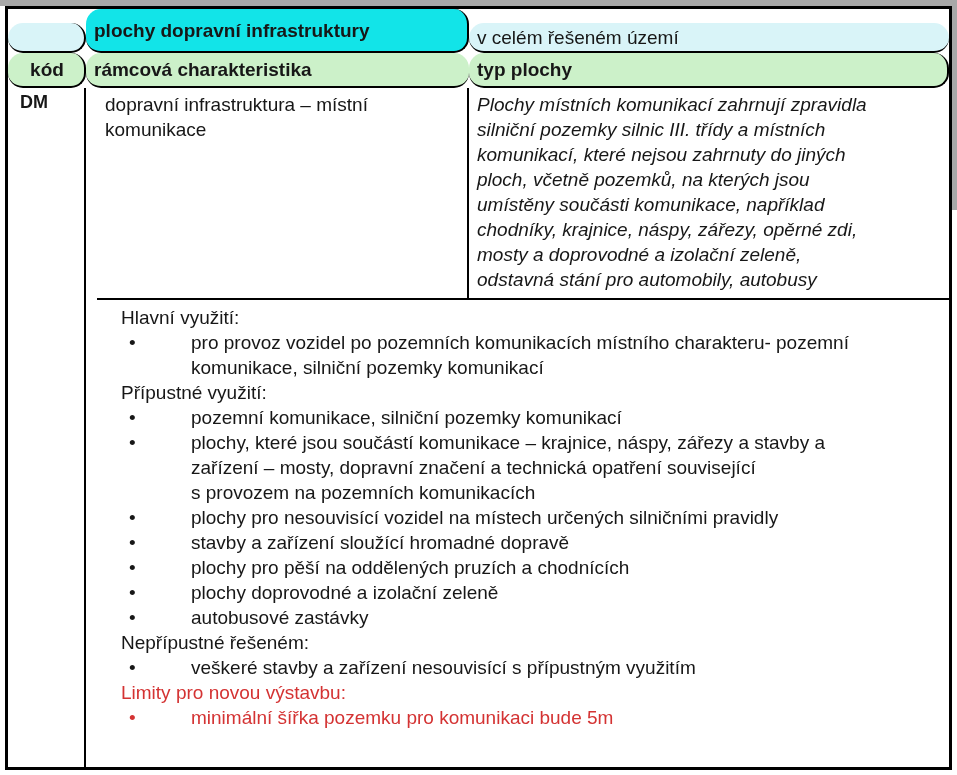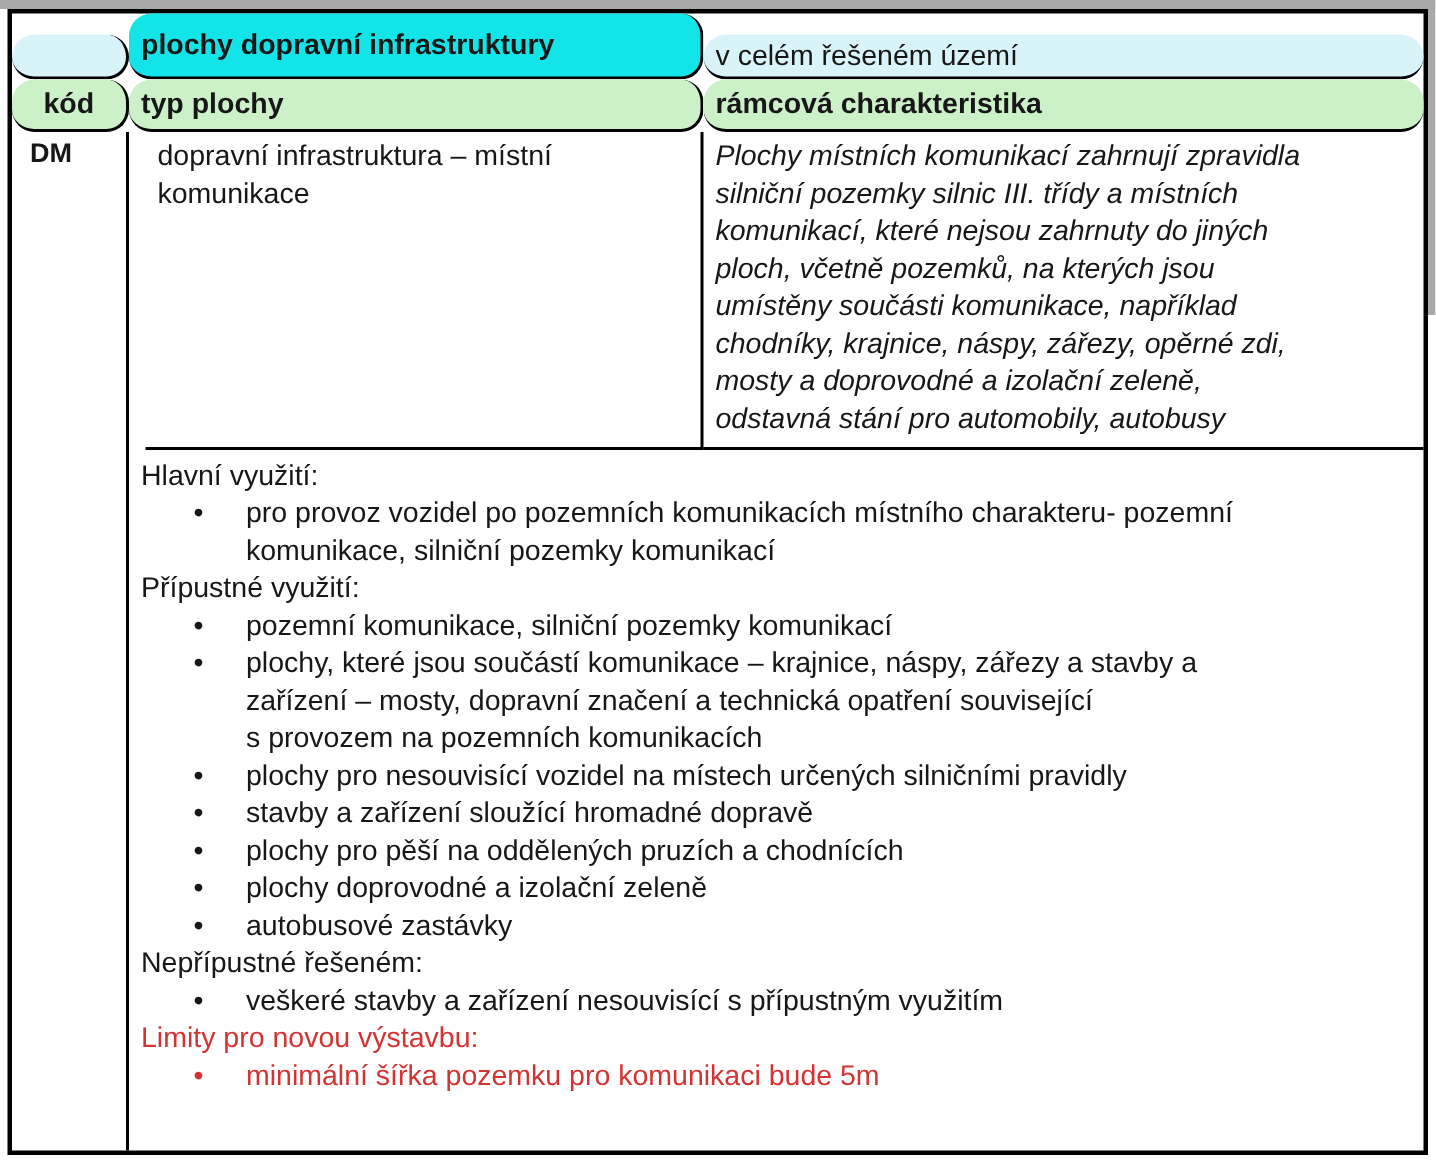--- a/index.html
+++ b/index.html
@@ -30,31 +30,31 @@
     background:#ffffff;
   }
   .c{box-sizing:border-box;border-right:2px solid var(--border);border-bottom:2px solid var(--border);padding:3px 6px 0 8px;overflow:hidden;}
   .noR{border-right:none;}
   .vc{display:flex;align-items:center;padding-top:0;border-radius:15px;}
   .bold{font-weight:bold;}
   .bg-cyan{background:var(--cyan-bright);}
   .bg-pale-cyan{background:var(--cyan-pale);margin-top:14px;}
   .bg-green{background:var(--green-pale);}
 
-  .cell-code-header{padding-left:21px;}
+  .cell-code-header{padding-left:8px;justify-content:center;}
   .cell-dm{grid-row:3/5;border-bottom:none;padding-left:12px;padding-top:2px;font-size:18px;font-weight:bold;}
   .cell-type{padding-top:4px;margin-left:11px;}
   .cell-char{padding-top:4px;font-style:italic;}
   .pre{white-space:pre-wrap;}
 
   .cell-usage{grid-column:2/4;grid-row:4;border-right:none;border-bottom:none;padding:5px 10px 0 8px;}
   .u-item{line-height:25px;}
   .u-item.bullet{display:flex;padding-left:35px;}
   .dot{width:35px;flex:none;}
-  .u-text{white-space:pre-wrap;}
+  .u-text{white-space:pre-wrap;margin-left:27px;}
   .red{color:var(--red);}
 </style>
 </head>
 <body>
 
 <div class="edge-top"></div>
 <div class="edge-right"></div>
 
 <div class="doc-table">
 
@@ -62,25 +62,25 @@
   <div class="c vc bg-cyan bold">
     <span>plochy dopravní infrastruktury</span>
   </div>
   <div class="c vc noR bg-pale-cyan">
     <span>v celém řešeném území</span>
   </div>
 
   <div class="c vc bg-green bold cell-code-header">
     <span>kód</span>
   </div>
+  <div class="c vc noR bg-green bold">
+    <span>rámcová charakteristika</span>
+  </div>
   <div class="c vc bg-green bold">
     <span>typ plochy</span>
-  </div>
-  <div class="c vc noR bg-green bold">
-    <span>rámcová charakteristika</span>
   </div>
 
   <div class="c cell-dm">
     <span>DM</span>
   </div>
   <div class="c cell-type">
     <span class="pre">dopravní infrastruktura – místní
 komunikace</span>
   </div>
   <div class="c noR cell-char">

